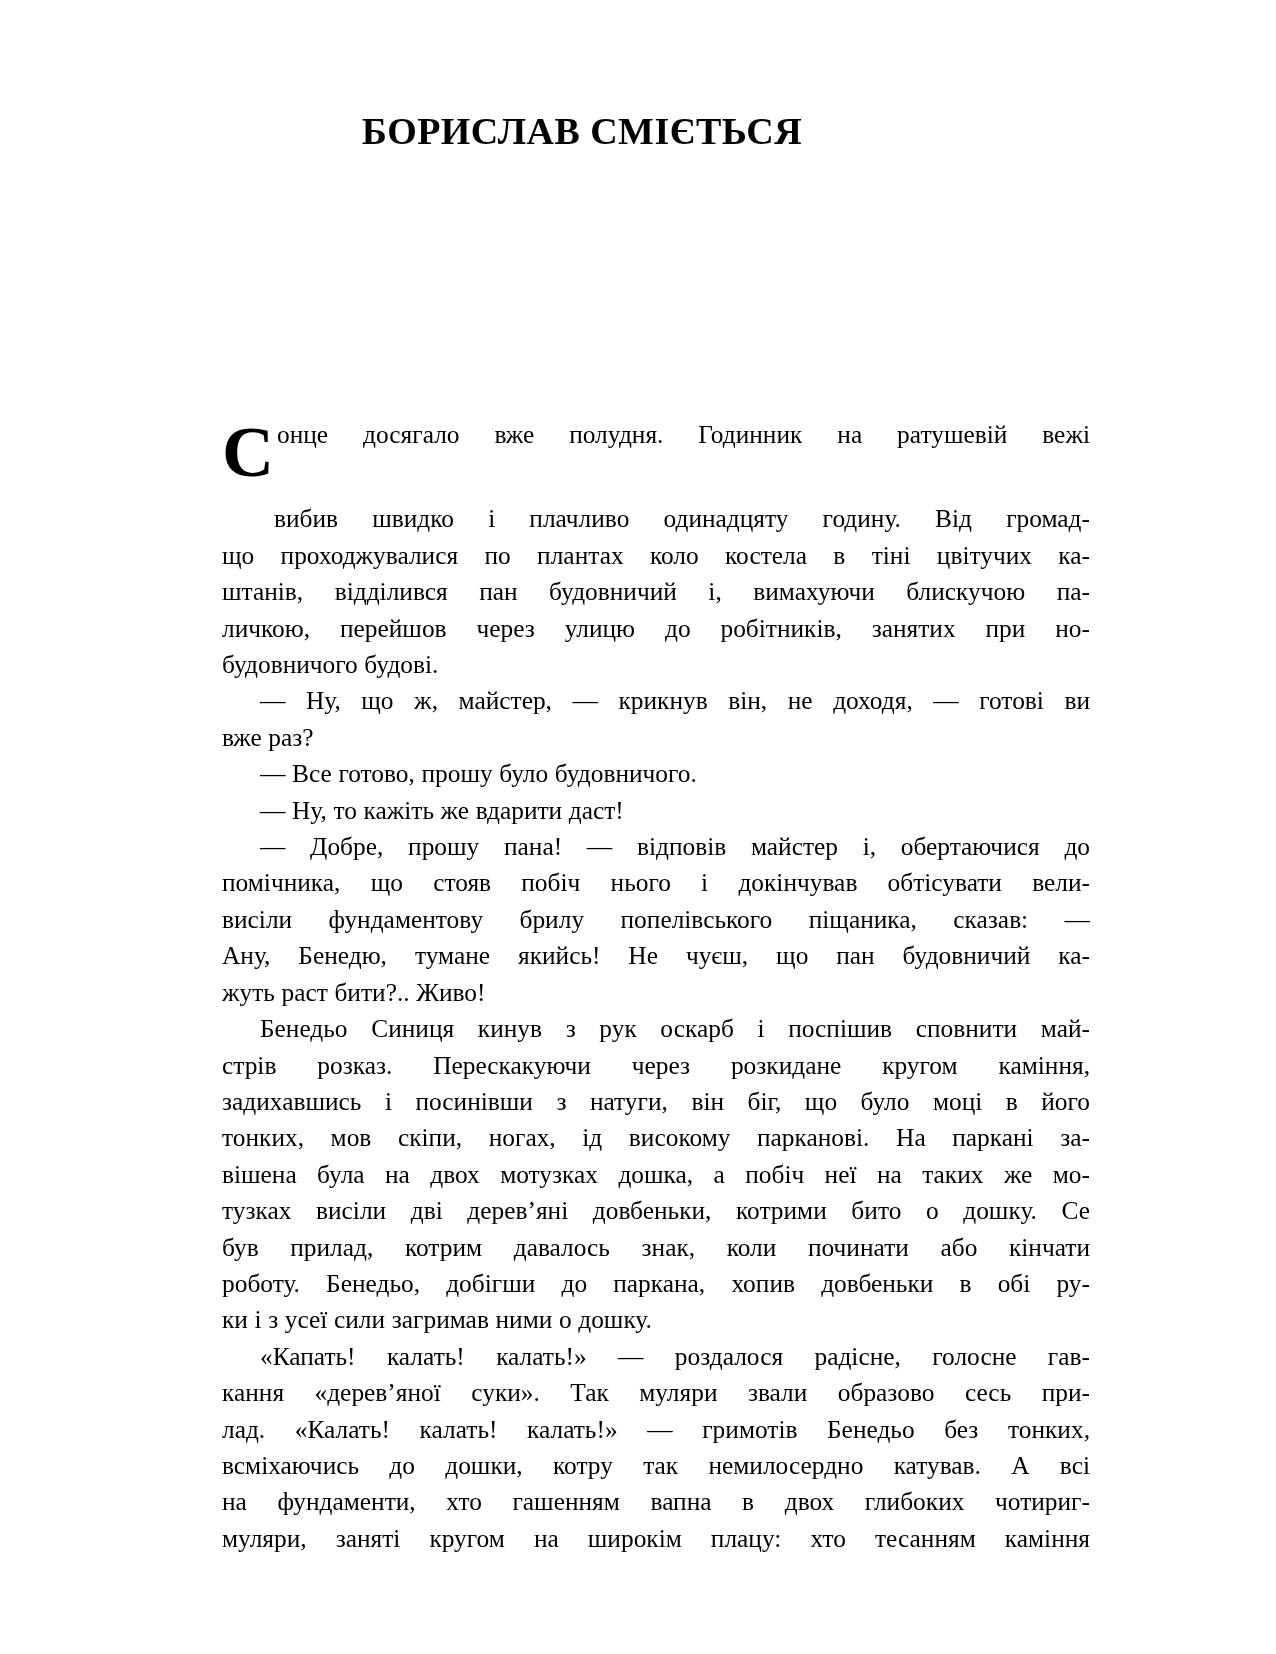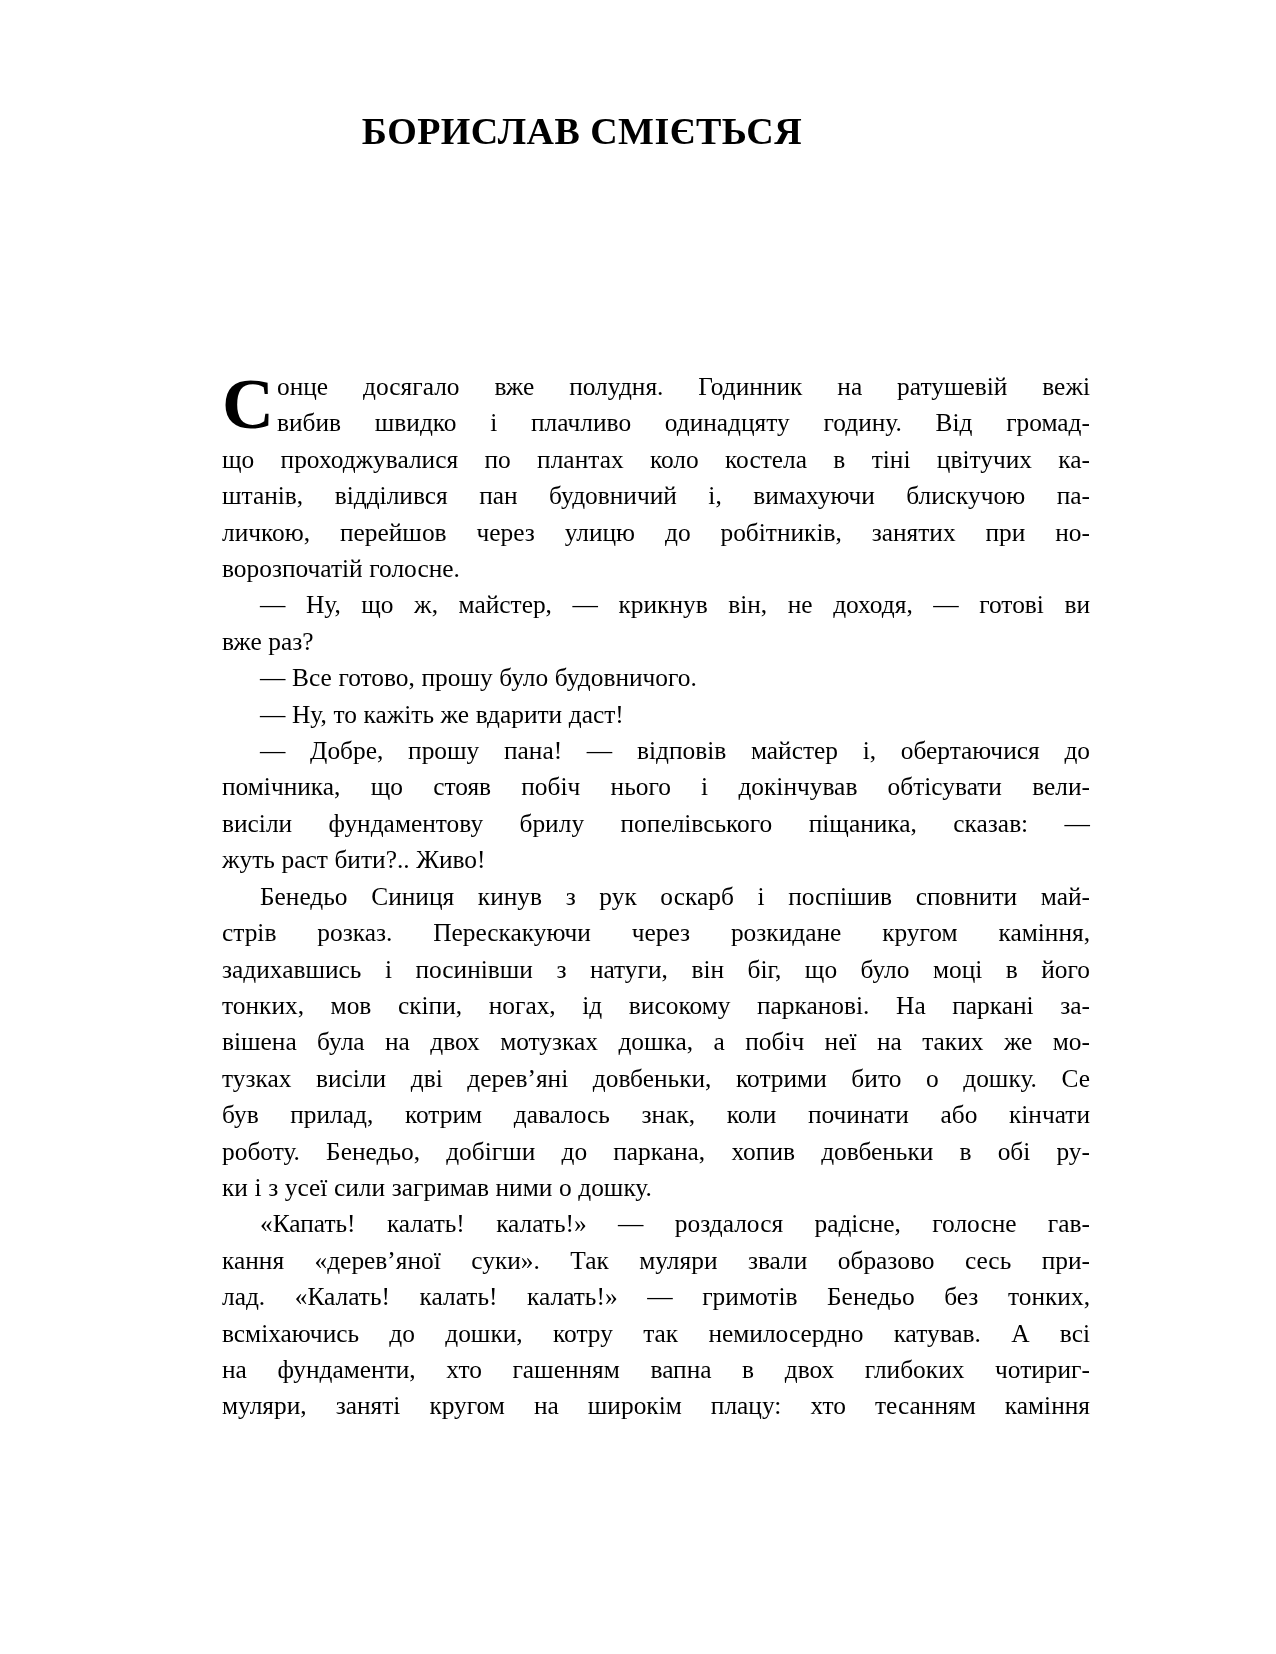--- a/index.html
+++ b/index.html
@@ -80,58 +80,60 @@
 
   .para-lines {
     margin: 0;
   }
 
   .drop-wrap {
     position: relative;
   }
   .drop-wrap .ln.dropline {
     padding-left: 52px;
+    margin-top: 48px;
   }
 </style>
 </head>
 <body>
 
 <div class="page">
 
   <h1 class="chapter-title">БОРИСЛАВ СМІЄТЬСЯ</h1>
 
   <div class="textblock">
 
     <div class="para-lines drop-wrap">
       <span class="dropcap">С</span>
       <span class="ln dropline">онце досягало вже полудня. Годинник на ратушевій вежі</span>
       <span class="ln dropline">вибив швидко і плачливо одинадцяту годину. Від громад-</span>
       <span class="ln">що проходжувалися по плантах коло костела в тіні цвітучих ка-</span>
       <span class="ln">штанів, відділився пан будовничий і, вимахуючи блискучою па-</span>
       <span class="ln">личкою, перейшов через улицю до робітників, занятих при но-</span>
-      <span class="ln last">ворозпочатій голосне.</span>
+      <span class="ln last">будовничого будові.</span>
     </div>
 
     <div class="para-lines">
       <span class="ln indent">— Ну, що ж, майстер, — крикнув він, не доходя, — готові ви</span>
       <span class="ln last">вже раз?</span>
     </div>
 
     <div class="para-lines">
       <span class="ln indent last">— Все готово, прошу було будовничого.</span>
     </div>
 
     <div class="para-lines">
       <span class="ln indent last">— Ну, то кажіть же вдарити даст!</span>
     </div>
 
     <div class="para-lines">
       <span class="ln indent">— Добре, прошу пана! — відповів майстер і, обертаючися до</span>
       <span class="ln">помічника, що стояв побіч нього і докінчував обтісувати вели-</span>
       <span class="ln">висіли фундаментову брилу попелівського піщаника, сказав: —</span>
+      <span class="ln">Ану, Бенедю, тумане якийсь! Не чуєш, що пан будовничий ка-</span>
       <span class="ln last">жуть раст бити?.. Живо!</span>
     </div>
 
     <div class="para-lines">
       <span class="ln indent">Бенедьо Синиця кинув з рук оскарб і поспішив сповнити май-</span>
       <span class="ln">стрів розказ. Перескакуючи через розкидане кругом каміння,</span>
       <span class="ln">задихавшись і посинівши з натуги, він біг, що було моці в його</span>
       <span class="ln">тонких, мов скіпи, ногах, ід високому парканові. На паркані за-</span>
       <span class="ln">вішена була на двох мотузках дошка, а побіч неї на таких же мо-</span>
       <span class="ln">тузках висіли дві дерев’яні довбеньки, котрими бито о дошку. Се</span>

